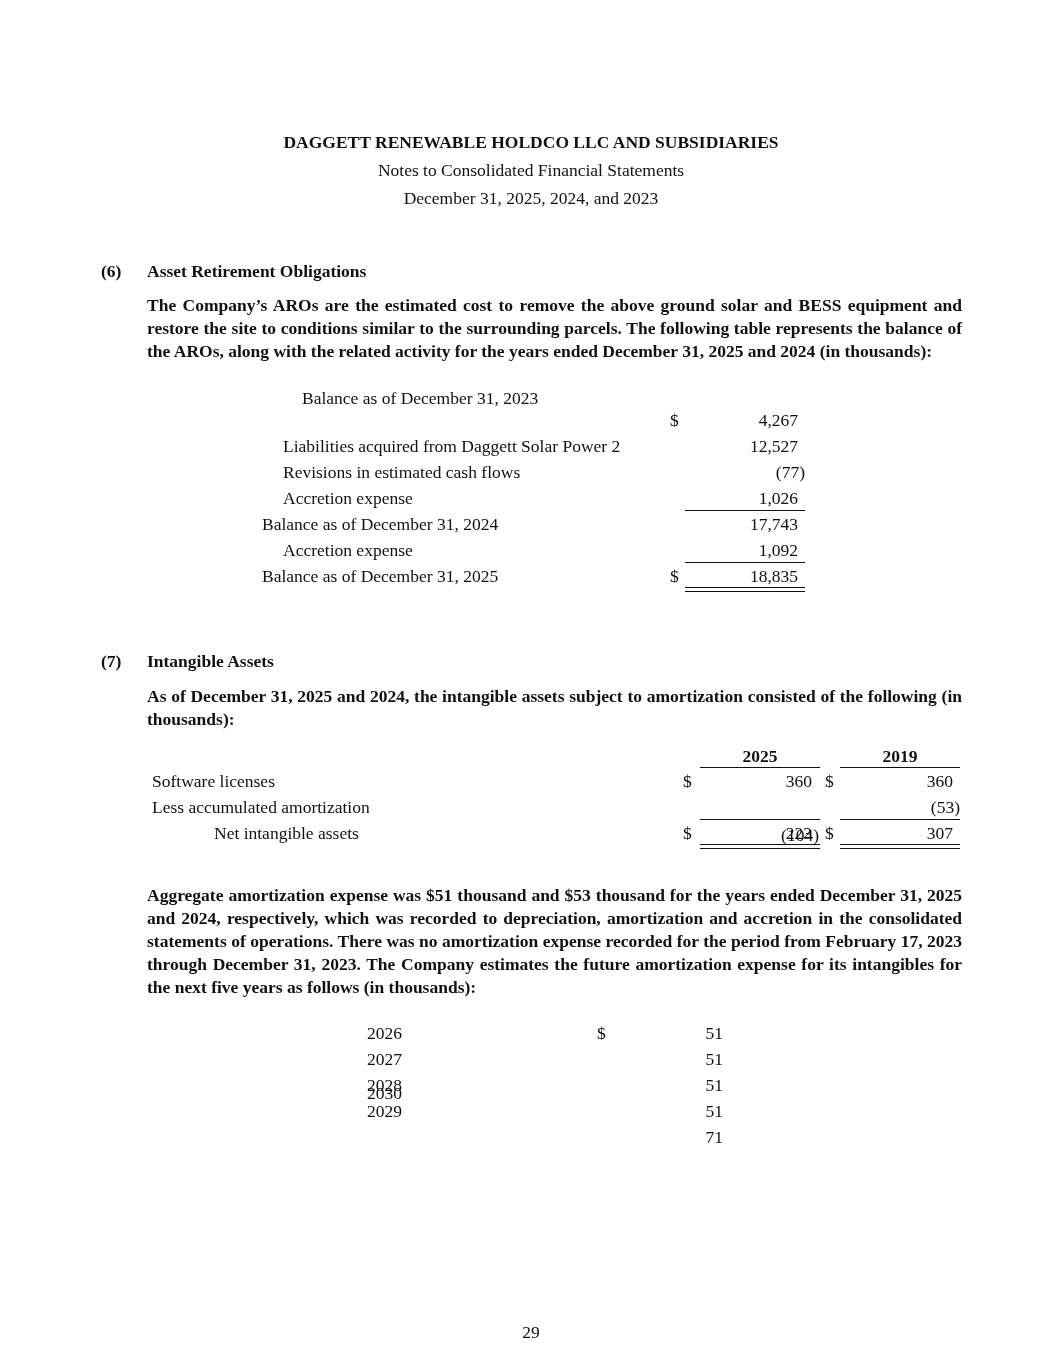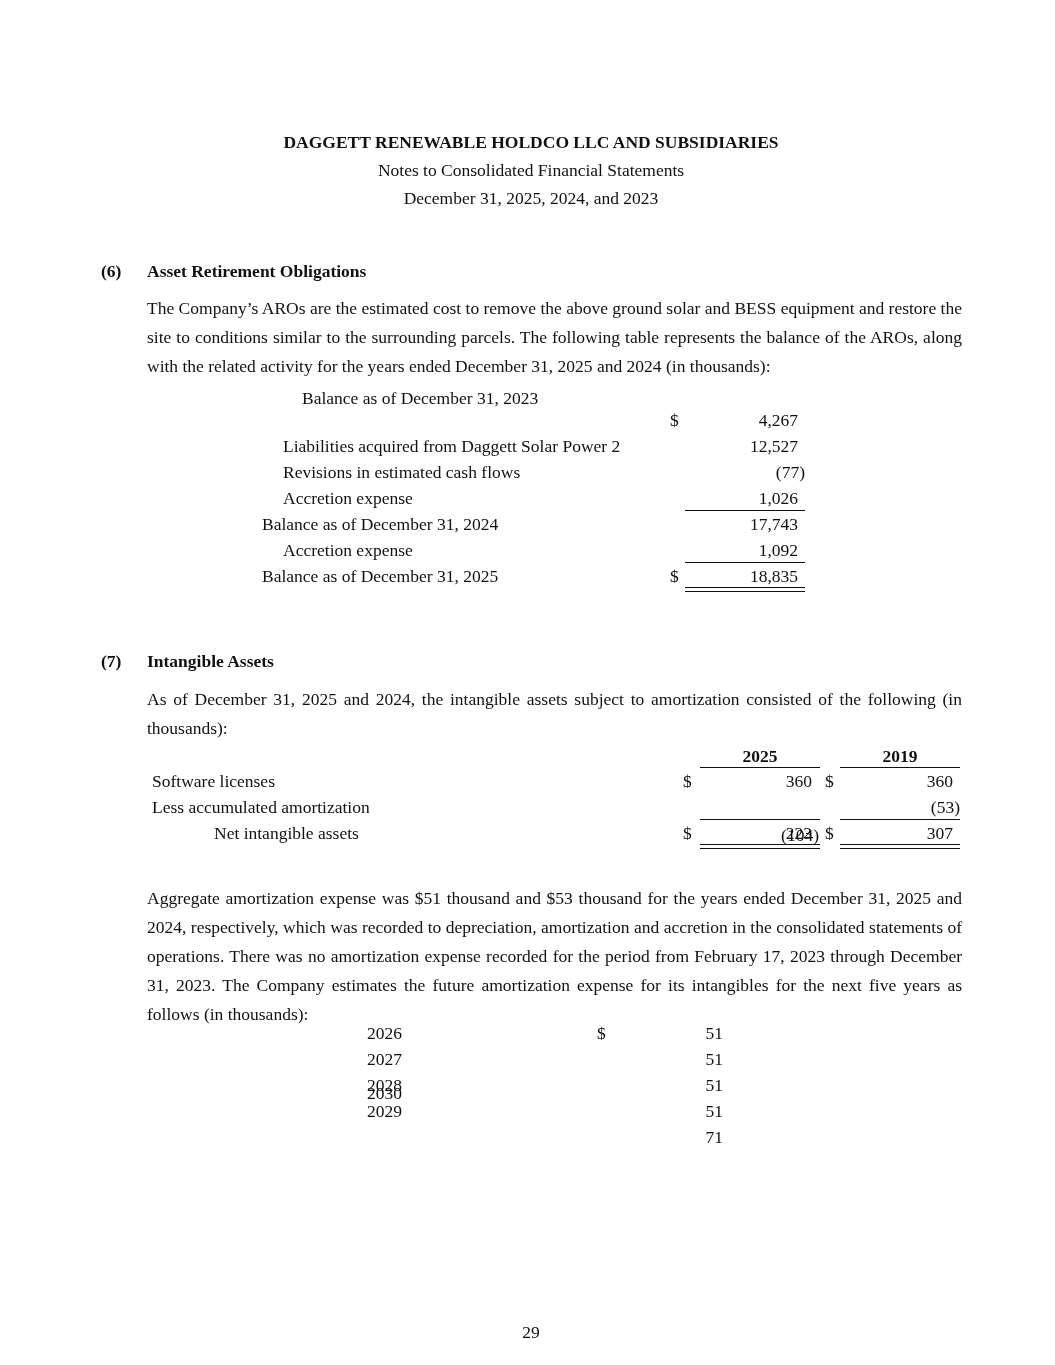--- a/index.html
+++ b/index.html
@@ -6,21 +6,21 @@
     body {
       width: 1055px; height: 1365px; position: relative; overflow: hidden;
       font-family: "Liberation Serif", "DejaVu Serif", serif;
       color: #111111; font-size: 17.5px;
     }
     .abs { position: absolute; }
     .center { position: absolute; left: 0; width: 1062px; text-align: center; }
     .bold { font-weight: bold; }
     .para {
       position: absolute; left: 147px; width: 815px;
-      text-align: justify; line-height: 29px;
+      text-align: justify; line-height: 23px; font-weight: bold;
     }
     .num { position: absolute; text-align: right; }
     .line { position: absolute; height: 0; border-top: 1.5px solid #111; }
     .dline { position: absolute; height: 3px; border-top: 1.5px solid #111; border-bottom: 1.5px solid #111; }
   </style>
 </head>
 <body>
 
 <div class="center bold" style="top:132px;">DAGGETT RENEWABLE HOLDCO LLC AND SUBSIDIARIES</div>
 <div class="center" style="top:160px;">Notes to Consolidated Financial Statements</div>

